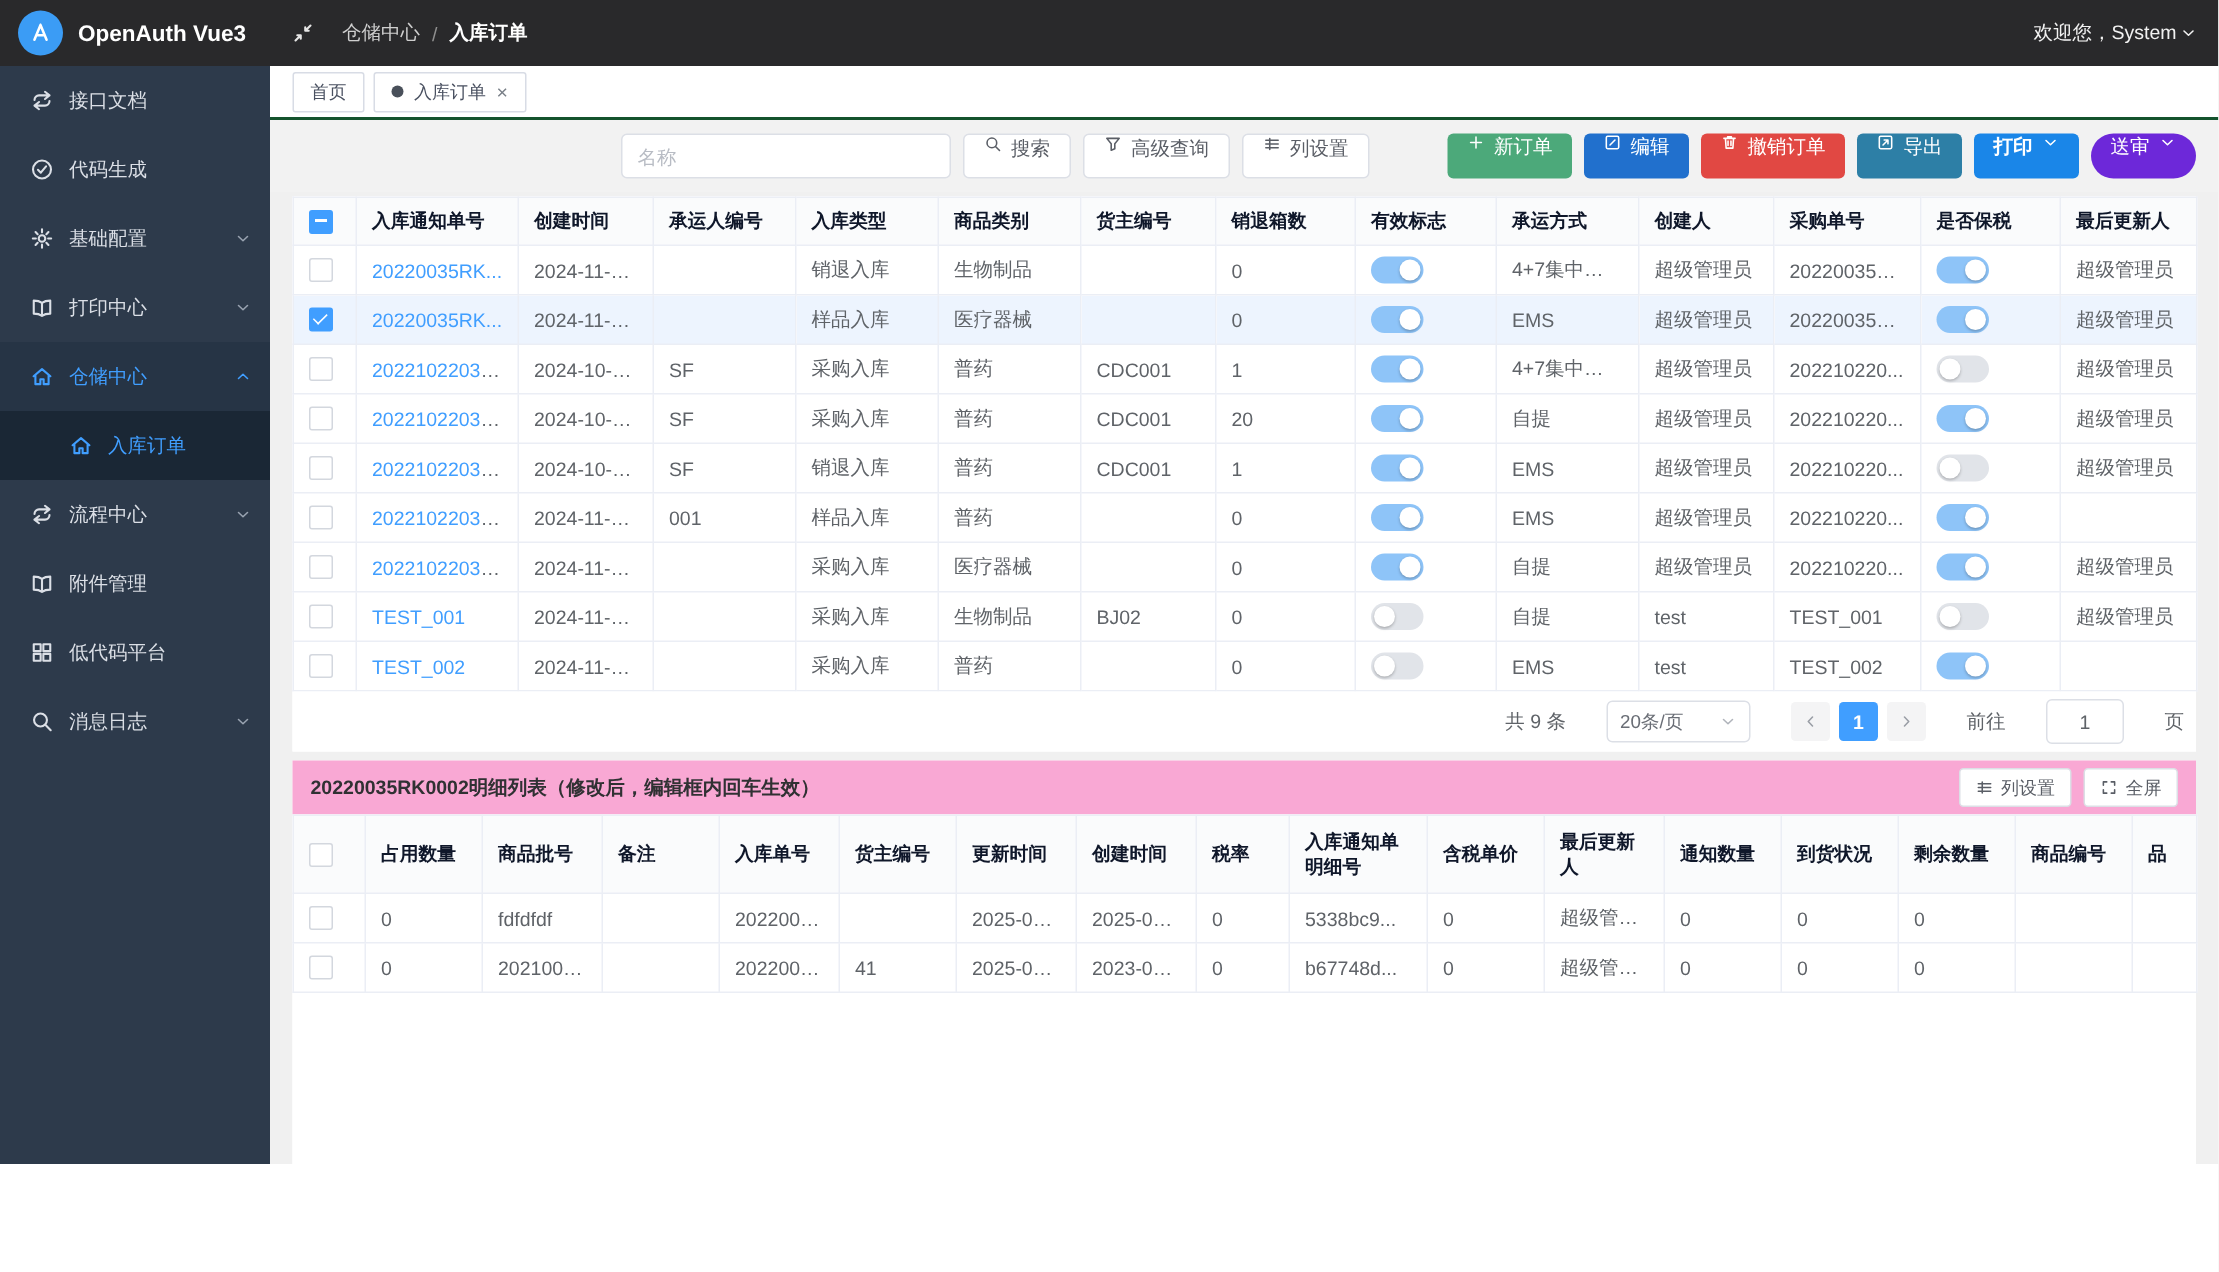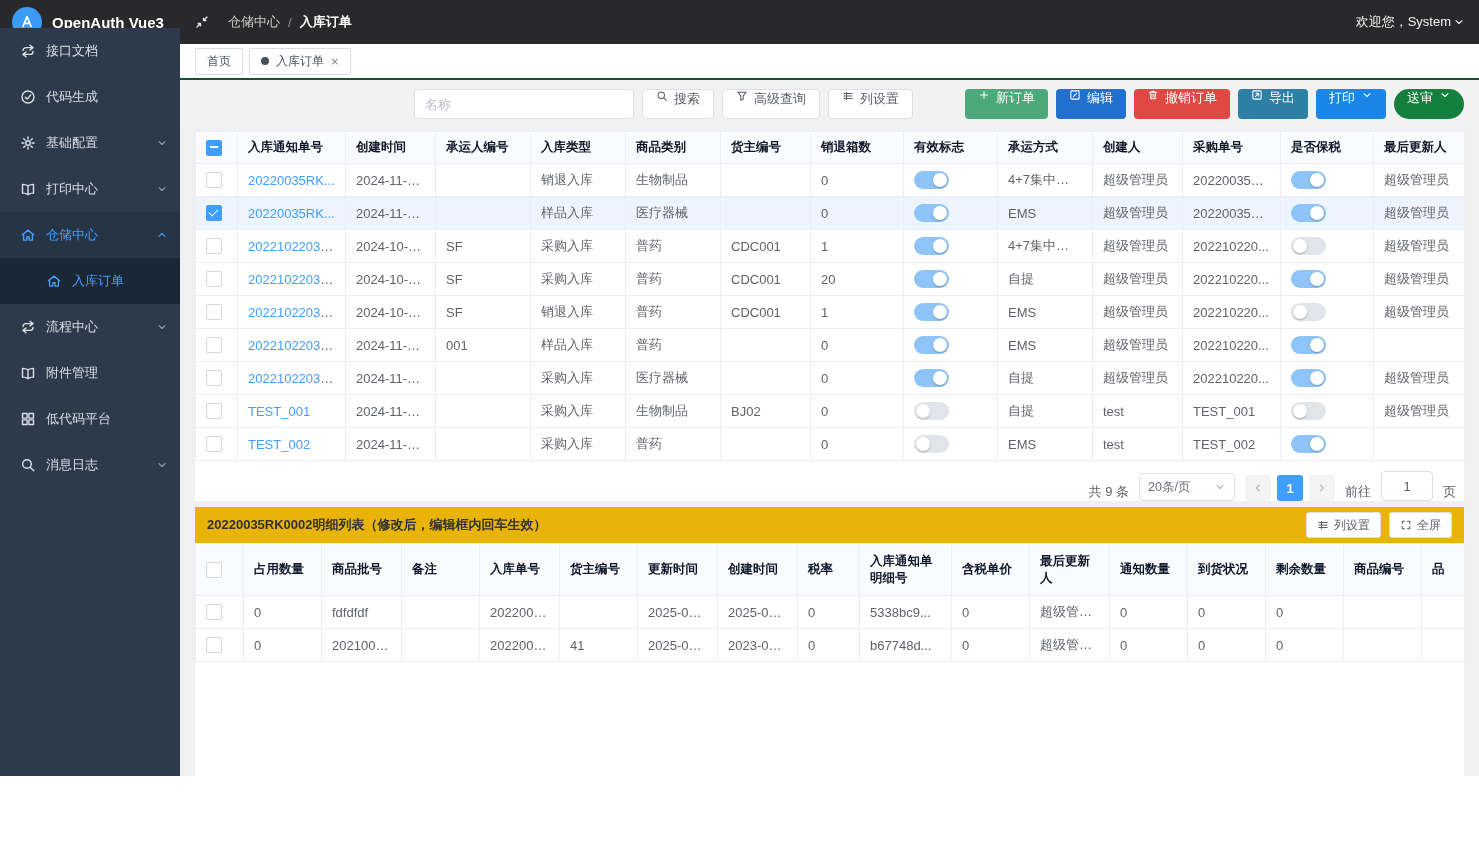--- a/index.html
+++ b/index.html
@@ -18,21 +18,21 @@
   .logo{width:30px;height:30px;border-radius:50%;background:#3b9cf5;display:flex;align-items:center;justify-content:center;color:#fff;}
   .app-title{font-size:15px;font-weight:bold;white-space:nowrap;}
   .collapse-btn{margin-left:14px;color:#e6e6e6;cursor:pointer;}
   .breadcrumb{margin-left:18px;font-size:13px;display:flex;gap:8px;align-items:center;}
   .crumb-dim{color:#cfcfcf;}
   .crumb-sep{color:#8f8f8f;}
   .crumb-cur{font-weight:bold;}
   .welcome{margin-left:auto;padding-right:14px;font-size:13px;display:flex;align-items:center;gap:2px;color:#f2f2f2;}
 
   
-  .sidebar{position:absolute;left:0;top:28px;width:180px;height:804px;background:#2d3a4b;color:#dbdfe6;font-size:13px;overflow:hidden;}
+  .sidebar{position:absolute;left:0;top:44px;width:180px;height:804px;background:#2d3a4b;color:#dbdfe6;font-size:13px;overflow:hidden;}
   .side-item{height:46px;display:flex;align-items:center;gap:10px;padding:0 12px 0 20px;cursor:pointer;}
   .side-item .arrow{margin-left:auto;color:#98a2b0;}
   .side-item.active{background:#263445;color:#409eff;}
   .side-item.active .arrow{color:#409eff;}
   .side-sub{height:46px;display:flex;align-items:center;gap:10px;padding:0 12px 0 46px;background:#1f2d3d;cursor:pointer;}
   .side-sub.active{color:#409eff;background:#1a2735;}
 
   
   .content{position:absolute;left:180px;top:44px;width:1299px;height:804px;display:flex;flex-direction:column;background:#f0f0f0;}
 
@@ -66,31 +66,31 @@
   .cb.checked::after{content:"";position:absolute;left:4px;top:1px;width:4px;height:8px;border:solid #fff;border-width:0 1.6px 1.6px 0;transform:rotate(45deg);}
   .cb.indet::after{content:"";position:absolute;left:2.5px;top:5.5px;width:8px;height:1.8px;background:#fff;}
 
   
   .tg{width:35px;height:18px;border-radius:10px;background:#e1e4e9;position:relative;display:inline-block;vertical-align:middle;}
   .tg::after{content:"";position:absolute;top:2px;left:2px;width:14px;height:14px;border-radius:50%;background:#fff;box-shadow:0 1px 2px rgba(0,0,0,.25);}
   .tg.on{background:#8ec4f8;}
   .tg.on::after{left:auto;right:2px;}
 
   
-  .pgbar{display:flex;align-items:flex-end;justify-content:flex-end;gap:10px;height:40px;padding:0 8px;font-size:13px;color:#5f6368;background:#fff;flex:none;}
+  .pgbar{display:flex;align-items:center;justify-content:flex-end;gap:27px;height:40px;padding:0 8px;font-size:13px;color:#5f6368;background:#fff;flex:none;}
   .pg-select{height:28px;min-width:96px;border:1px solid #dcdfe6;border-radius:4px;display:inline-flex;align-items:center;justify-content:space-between;padding:0 8px;background:#fff;color:#6a6e76;font-size:12.5px;box-sizing:border-box;cursor:pointer;}
   .pg-select .icon{color:#b0b4bb;}
   .pg-btn{width:26px;height:26px;background:#f4f4f5;border-radius:3px;display:inline-flex;align-items:center;justify-content:center;color:#9a9ea6;cursor:pointer;}
   .pg-btn.cur{background:#409eff;color:#fff;font-weight:bold;font-size:13px;}
   .pg-input{width:46px;height:26px;border:1px solid #dcdfe6;border-radius:4px;text-align:center;font-size:13px;color:#5f6368;outline:none;}
   .pg-group{display:flex;gap:6px;align-items:center;}
 
   
   .detail-card{flex:1;margin:6px 15px 0;background:#fff;display:flex;flex-direction:column;min-height:0;}
-  .detail-titlebar{height:36px;background:#eab308;display:flex;align-items:center;justify-content:space-between;padding:0 12px;flex:none;}
+  .detail-titlebar{height:36px;background:#f9a8d4;display:flex;align-items:center;justify-content:space-between;padding:0 12px;flex:none;}
   .detail-title{font-size:13px;font-weight:bold;color:#303133;}
   .mini-btn{height:26px;padding:0 10px;border:1px solid #dcdfe6;background:#fff;border-radius:3px;font-size:12px;color:#5a5e66;display:inline-flex;align-items:center;gap:5px;cursor:pointer;}
   .mini-group{display:flex;gap:8px;}
   .detail-spacer{flex:1;background:#fff;}
   .hscroll{height:10px;margin:0 5px 4px;background:#fafafa;border-radius:5px;position:relative;flex:none;}
   .hscroll .thumb{position:absolute;left:6px;top:1px;height:8px;width:70%;background:#cbcbcb;border-radius:4px;}
   .pgbar.bottom{border-top:1px solid #e8e8e8;height:37px;}
 </style>
 </head>
 <body>
@@ -312,29 +312,29 @@
           </button>
           <button class="btn colored" style="background: rgb(45, 127, 166);">
             <span class="icon sm">
               <svg viewBox="0 0 16 16">
                 <rect x="2.5" y="2.5" width="11" height="11" rx="1.2"></rect>
                 <path d="M5.8 10.2l4.4-4.4M6.8 5.8h3.4v3.4"></path>
               </svg>
             </span>
             <span>导出</span>
           </button>
-          <button class="btn colored" style="background: rgb(26, 134, 232);">
+          <button class="btn colored" style="background: rgb(26, 134, 232); font-weight: bold;">
             <span>打印</span>
             <span class="icon sm">
               <svg viewBox="0 0 16 16">
                 <path d="M4 6.2l4 3.8 4-3.8"></path>
               </svg>
             </span>
           </button>
-          <button class="btn colored" style="background: #15803d; border-radius: 15px;">
+          <button class="btn colored" style="background: #6d28d9; border-radius: 15px;">
             <span>送审</span>
             <span class="icon sm">
               <svg viewBox="0 0 16 16">
                 <path d="M4 6.2l4 3.8 4-3.8"></path>
               </svg>
             </span>
           </button>
         </div>
     </div>
 

